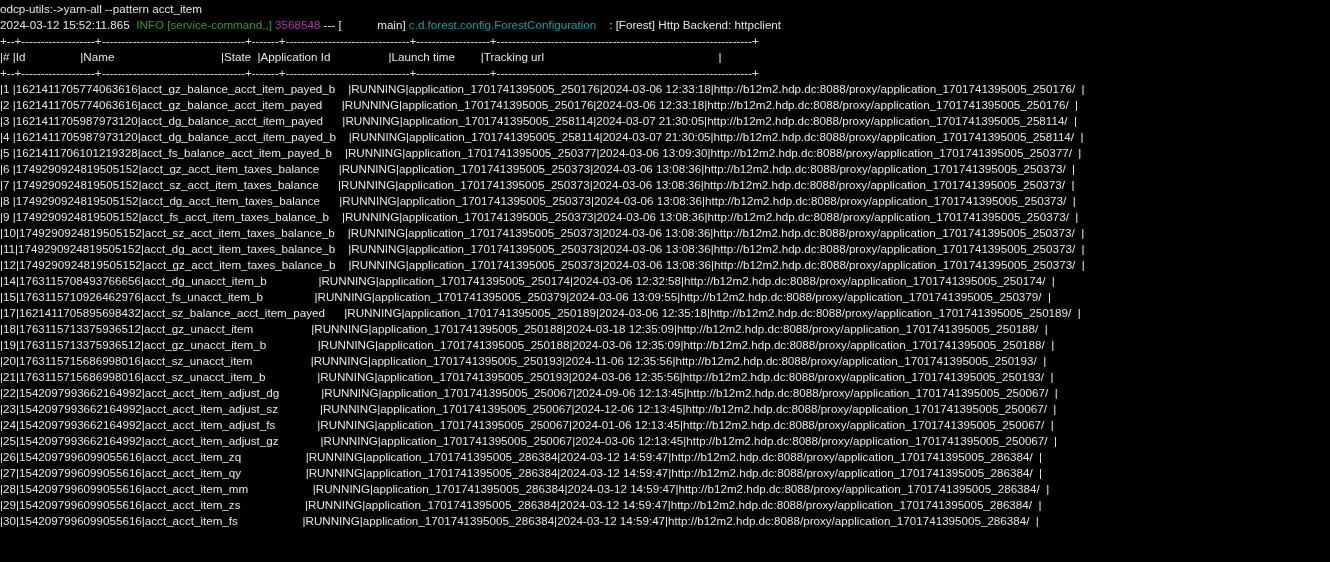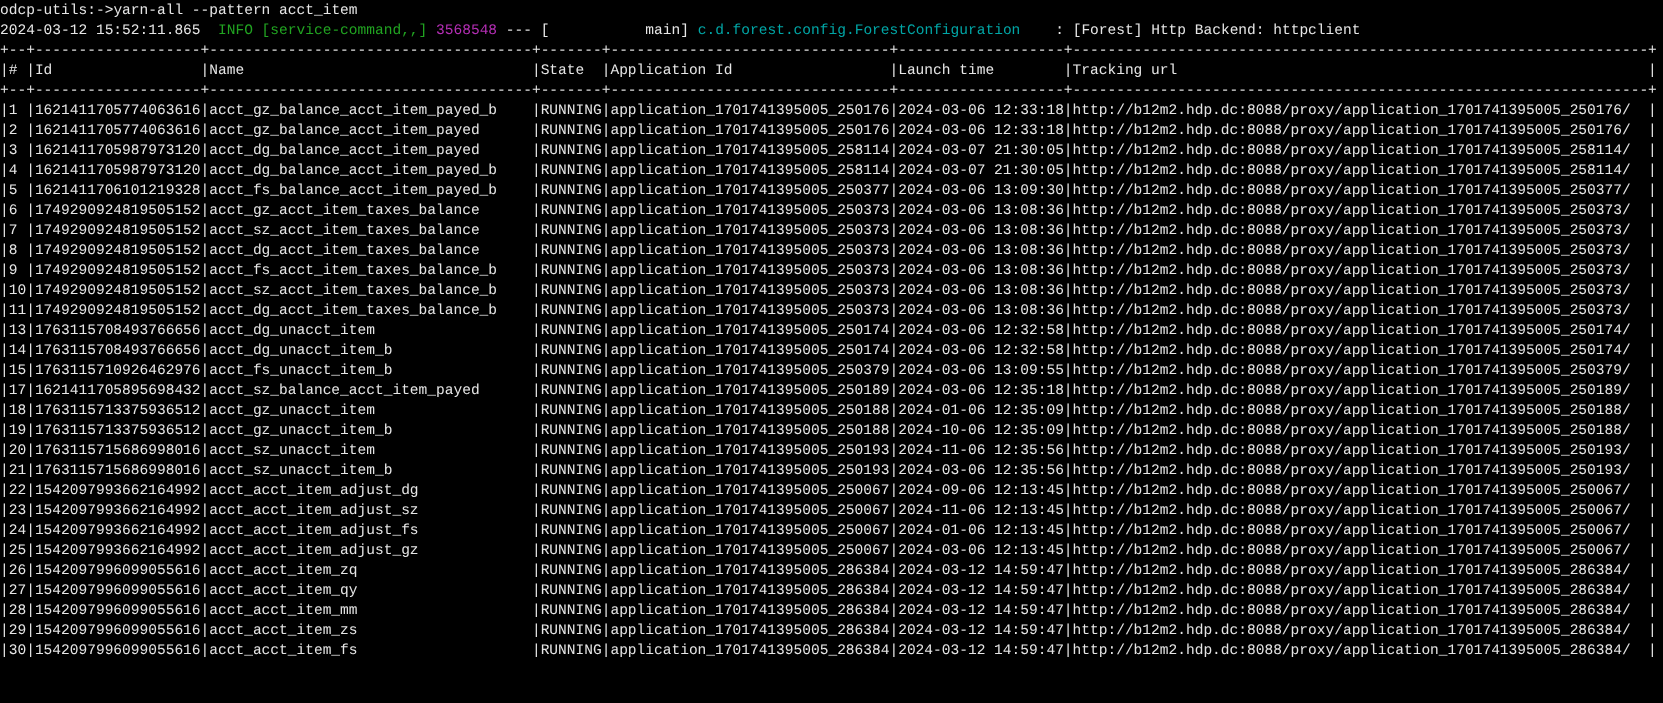--- a/index.html
+++ b/index.html
@@ -2,21 +2,21 @@
 <html><head>
 <meta charset="utf-8">
 <title>terminal</title>
 <style>
   html, body { margin: 0; padding: 0; background: #000000; }
   .terminal {
     width: 1330px;
     height: 562px;
     background: #000000;
     color: #e6e6e6;
-    font-family: Liberation Mono, monospace;
+    font-family: Liberation Sans, sans-serif;
     font-size: 11.63px;
     overflow: hidden;
     padding-top: 1px;
     box-sizing: border-box;
     cursor: text;
   }
   .line {
     height: 16px;
     line-height: 16px;
     white-space: pre;
@@ -38,30 +38,30 @@
       <div class="line">|2 |1621411705774063616|acct_gz_balance_acct_item_payed      |RUNNING|application_1701741395005_250176|2024-03-06 12:33:18|http://b12m2.hdp.dc:8088/proxy/application_1701741395005_250176/  |</div>
       <div class="line">|3 |1621411705987973120|acct_dg_balance_acct_item_payed      |RUNNING|application_1701741395005_258114|2024-03-07 21:30:05|http://b12m2.hdp.dc:8088/proxy/application_1701741395005_258114/  |</div>
       <div class="line">|4 |1621411705987973120|acct_dg_balance_acct_item_payed_b    |RUNNING|application_1701741395005_258114|2024-03-07 21:30:05|http://b12m2.hdp.dc:8088/proxy/application_1701741395005_258114/  |</div>
       <div class="line">|5 |1621411706101219328|acct_fs_balance_acct_item_payed_b    |RUNNING|application_1701741395005_250377|2024-03-06 13:09:30|http://b12m2.hdp.dc:8088/proxy/application_1701741395005_250377/  |</div>
       <div class="line">|6 |1749290924819505152|acct_gz_acct_item_taxes_balance      |RUNNING|application_1701741395005_250373|2024-03-06 13:08:36|http://b12m2.hdp.dc:8088/proxy/application_1701741395005_250373/  |</div>
       <div class="line">|7 |1749290924819505152|acct_sz_acct_item_taxes_balance      |RUNNING|application_1701741395005_250373|2024-03-06 13:08:36|http://b12m2.hdp.dc:8088/proxy/application_1701741395005_250373/  |</div>
       <div class="line">|8 |1749290924819505152|acct_dg_acct_item_taxes_balance      |RUNNING|application_1701741395005_250373|2024-03-06 13:08:36|http://b12m2.hdp.dc:8088/proxy/application_1701741395005_250373/  |</div>
       <div class="line">|9 |1749290924819505152|acct_fs_acct_item_taxes_balance_b    |RUNNING|application_1701741395005_250373|2024-03-06 13:08:36|http://b12m2.hdp.dc:8088/proxy/application_1701741395005_250373/  |</div>
       <div class="line">|10|1749290924819505152|acct_sz_acct_item_taxes_balance_b    |RUNNING|application_1701741395005_250373|2024-03-06 13:08:36|http://b12m2.hdp.dc:8088/proxy/application_1701741395005_250373/  |</div>
       <div class="line">|11|1749290924819505152|acct_dg_acct_item_taxes_balance_b    |RUNNING|application_1701741395005_250373|2024-03-06 13:08:36|http://b12m2.hdp.dc:8088/proxy/application_1701741395005_250373/  |</div>
-      <div class="line">|13|1763115708493766656|acct_dg_unacct_item                  |RUNNING|application_1701741395005_250174|2024-03-06 12:32:58|http://b12m2.hdp.dc:8088/proxy/application_1701741395005_250174/  |</div>
+      <div class="line">|12|1749290924819505152|acct_gz_acct_item_taxes_balance_b    |RUNNING|application_1701741395005_250373|2024-03-06 13:08:36|http://b12m2.hdp.dc:8088/proxy/application_1701741395005_250373/  |</div>
       <div class="line">|14|1763115708493766656|acct_dg_unacct_item_b                |RUNNING|application_1701741395005_250174|2024-03-06 12:32:58|http://b12m2.hdp.dc:8088/proxy/application_1701741395005_250174/  |</div>
       <div class="line">|15|1763115710926462976|acct_fs_unacct_item_b                |RUNNING|application_1701741395005_250379|2024-03-06 13:09:55|http://b12m2.hdp.dc:8088/proxy/application_1701741395005_250379/  |</div>
       <div class="line">|17|1621411705895698432|acct_sz_balance_acct_item_payed      |RUNNING|application_1701741395005_250189|2024-03-06 12:35:18|http://b12m2.hdp.dc:8088/proxy/application_1701741395005_250189/  |</div>
-      <div class="line">|18|1763115713375936512|acct_gz_unacct_item                  |RUNNING|application_1701741395005_250188|2024-01-06 12:35:09|http://b12m2.hdp.dc:8088/proxy/application_1701741395005_250188/  |</div>
-      <div class="line">|19|1763115713375936512|acct_gz_unacct_item_b                |RUNNING|application_1701741395005_250188|2024-10-06 12:35:09|http://b12m2.hdp.dc:8088/proxy/application_1701741395005_250188/  |</div>
+      <div class="line">|18|1763115713375936512|acct_gz_unacct_item                  |RUNNING|application_1701741395005_250188|2024-03-18 12:35:09|http://b12m2.hdp.dc:8088/proxy/application_1701741395005_250188/  |</div>
+      <div class="line">|19|1763115713375936512|acct_gz_unacct_item_b                |RUNNING|application_1701741395005_250188|2024-03-06 12:35:09|http://b12m2.hdp.dc:8088/proxy/application_1701741395005_250188/  |</div>
       <div class="line">|20|1763115715686998016|acct_sz_unacct_item                  |RUNNING|application_1701741395005_250193|2024-11-06 12:35:56|http://b12m2.hdp.dc:8088/proxy/application_1701741395005_250193/  |</div>
       <div class="line">|21|1763115715686998016|acct_sz_unacct_item_b                |RUNNING|application_1701741395005_250193|2024-03-06 12:35:56|http://b12m2.hdp.dc:8088/proxy/application_1701741395005_250193/  |</div>
       <div class="line">|22|1542097993662164992|acct_acct_item_adjust_dg             |RUNNING|application_1701741395005_250067|2024-09-06 12:13:45|http://b12m2.hdp.dc:8088/proxy/application_1701741395005_250067/  |</div>
-      <div class="line">|23|1542097993662164992|acct_acct_item_adjust_sz             |RUNNING|application_1701741395005_250067|2024-11-06 12:13:45|http://b12m2.hdp.dc:8088/proxy/application_1701741395005_250067/  |</div>
+      <div class="line">|23|1542097993662164992|acct_acct_item_adjust_sz             |RUNNING|application_1701741395005_250067|2024-12-06 12:13:45|http://b12m2.hdp.dc:8088/proxy/application_1701741395005_250067/  |</div>
       <div class="line">|24|1542097993662164992|acct_acct_item_adjust_fs             |RUNNING|application_1701741395005_250067|2024-01-06 12:13:45|http://b12m2.hdp.dc:8088/proxy/application_1701741395005_250067/  |</div>
       <div class="line">|25|1542097993662164992|acct_acct_item_adjust_gz             |RUNNING|application_1701741395005_250067|2024-03-06 12:13:45|http://b12m2.hdp.dc:8088/proxy/application_1701741395005_250067/  |</div>
       <div class="line">|26|1542097996099055616|acct_acct_item_zq                    |RUNNING|application_1701741395005_286384|2024-03-12 14:59:47|http://b12m2.hdp.dc:8088/proxy/application_1701741395005_286384/  |</div>
       <div class="line">|27|1542097996099055616|acct_acct_item_qy                    |RUNNING|application_1701741395005_286384|2024-03-12 14:59:47|http://b12m2.hdp.dc:8088/proxy/application_1701741395005_286384/  |</div>
       <div class="line">|28|1542097996099055616|acct_acct_item_mm                    |RUNNING|application_1701741395005_286384|2024-03-12 14:59:47|http://b12m2.hdp.dc:8088/proxy/application_1701741395005_286384/  |</div>
       <div class="line">|29|1542097996099055616|acct_acct_item_zs                    |RUNNING|application_1701741395005_286384|2024-03-12 14:59:47|http://b12m2.hdp.dc:8088/proxy/application_1701741395005_286384/  |</div>
       <div class="line">|30|1542097996099055616|acct_acct_item_fs                    |RUNNING|application_1701741395005_286384|2024-03-12 14:59:47|http://b12m2.hdp.dc:8088/proxy/application_1701741395005_286384/  |</div>
     </div>
 </div>
 

